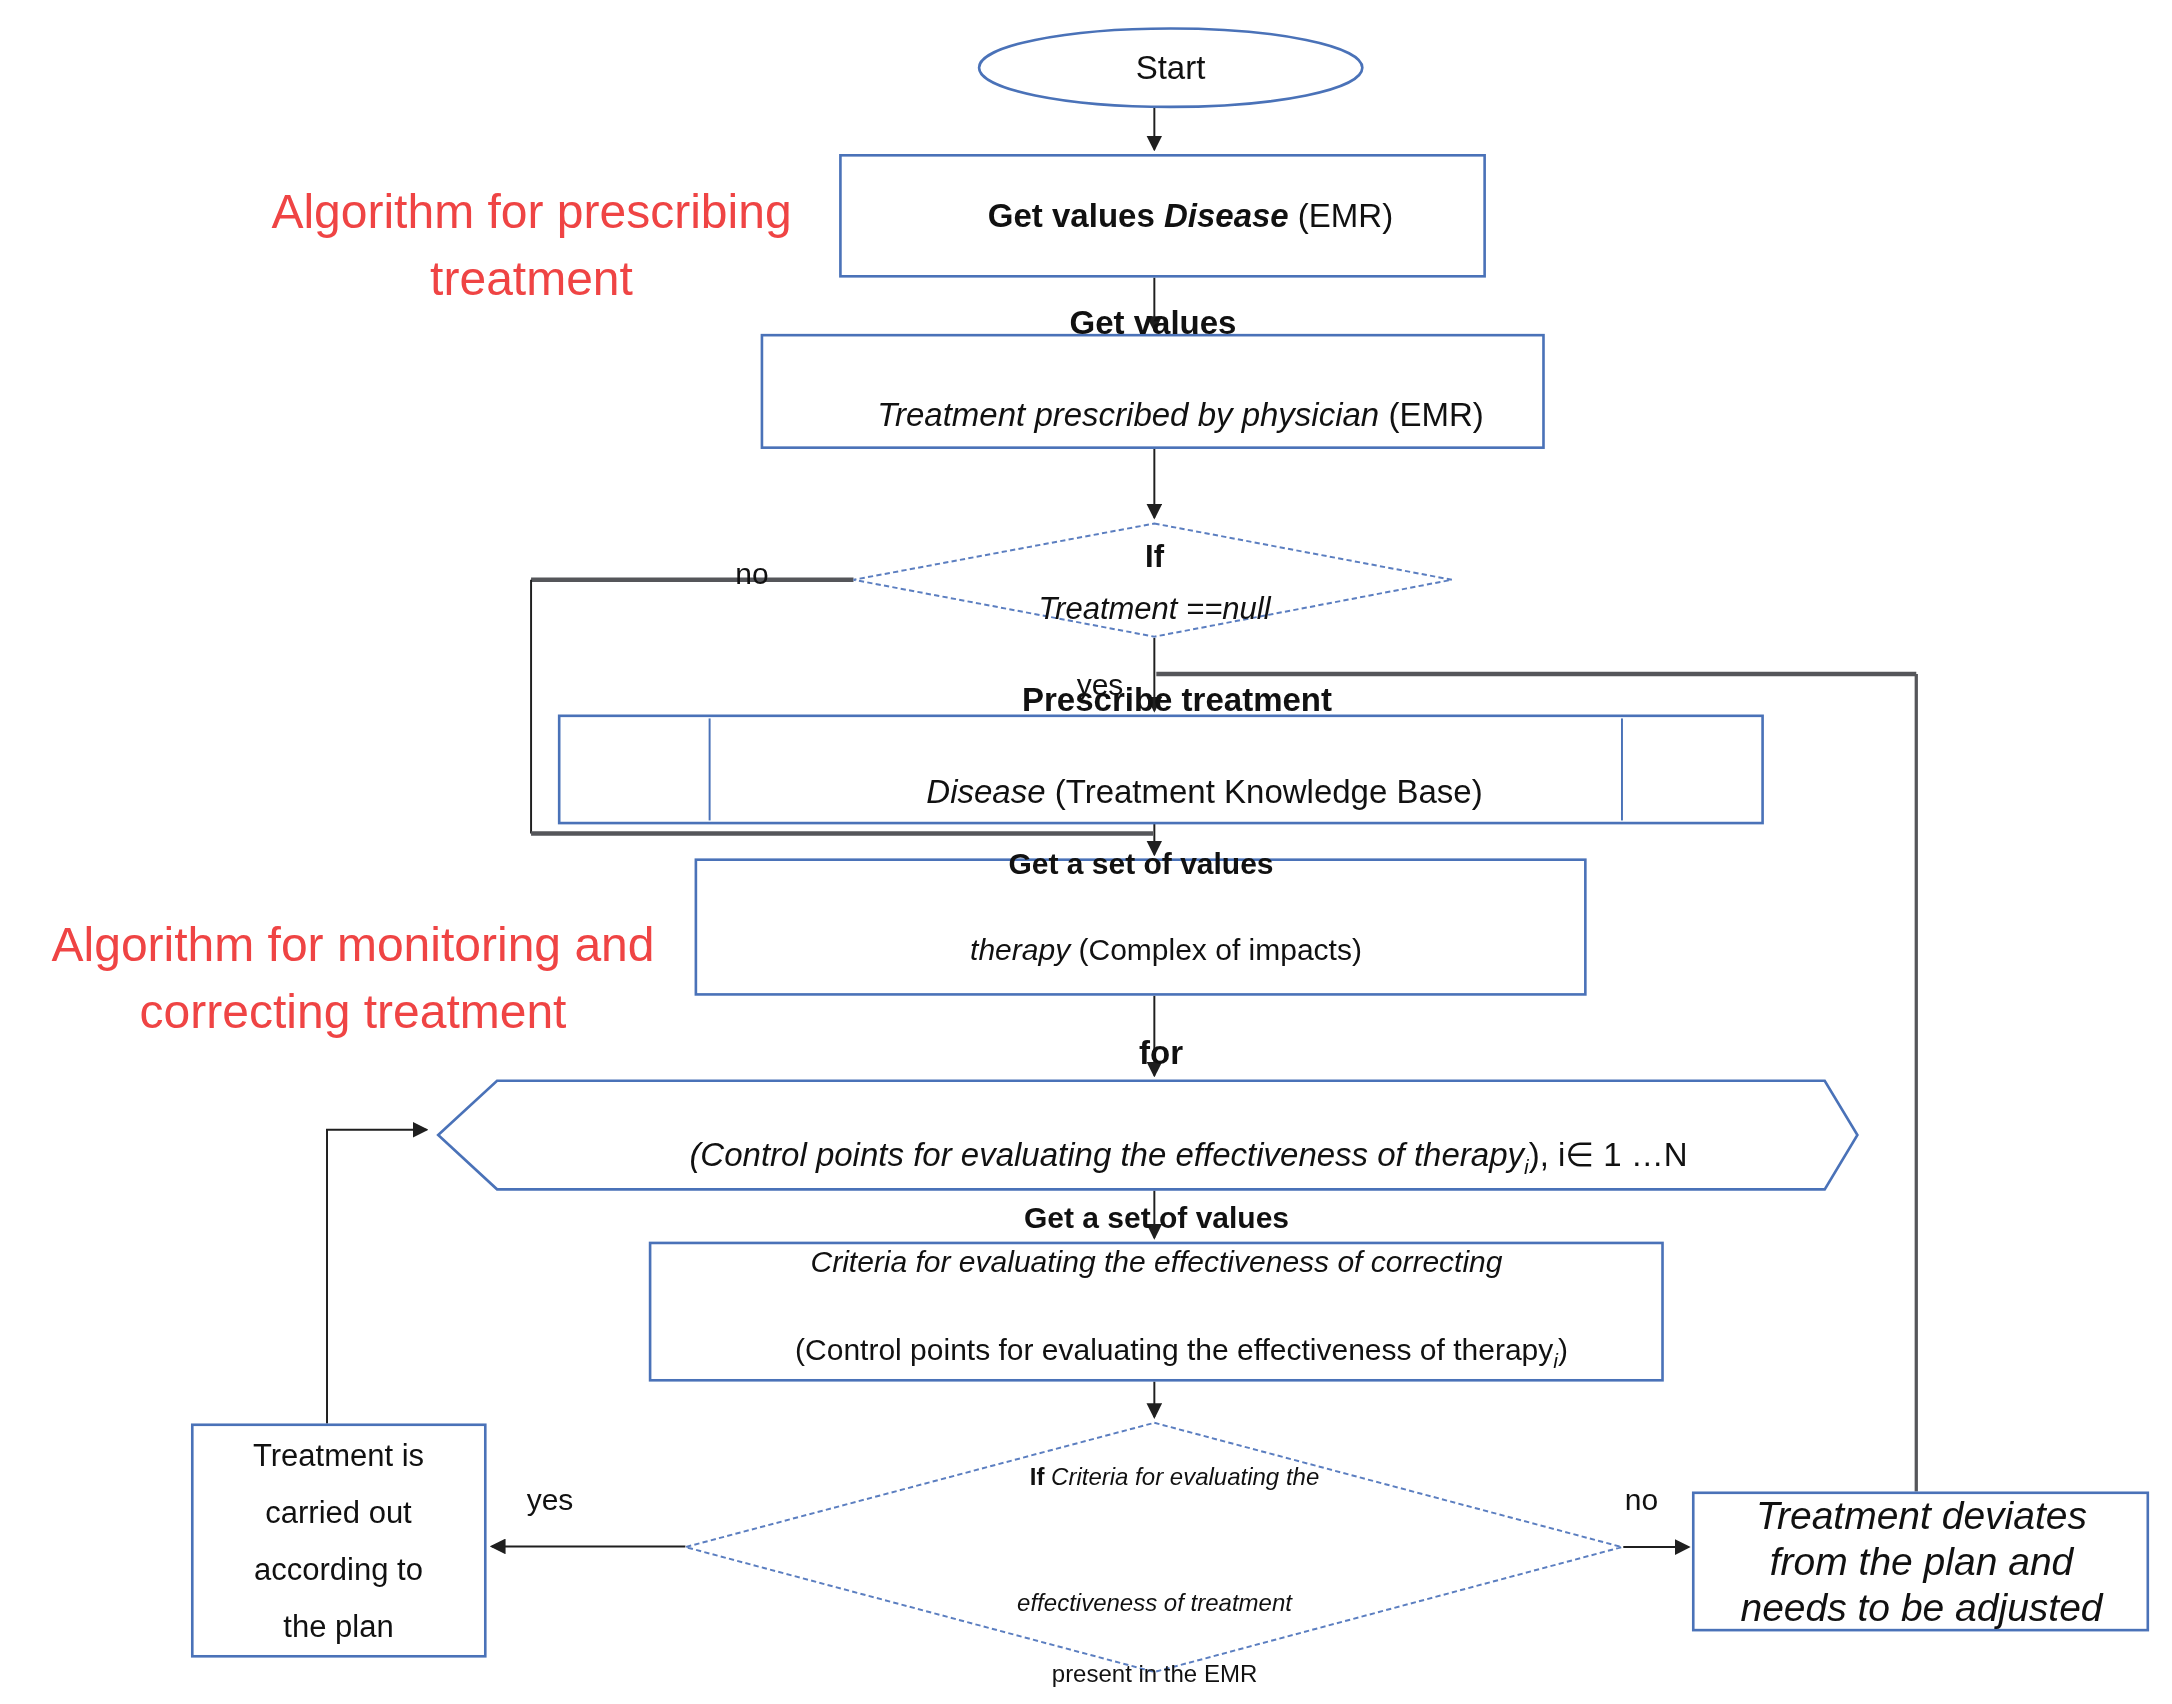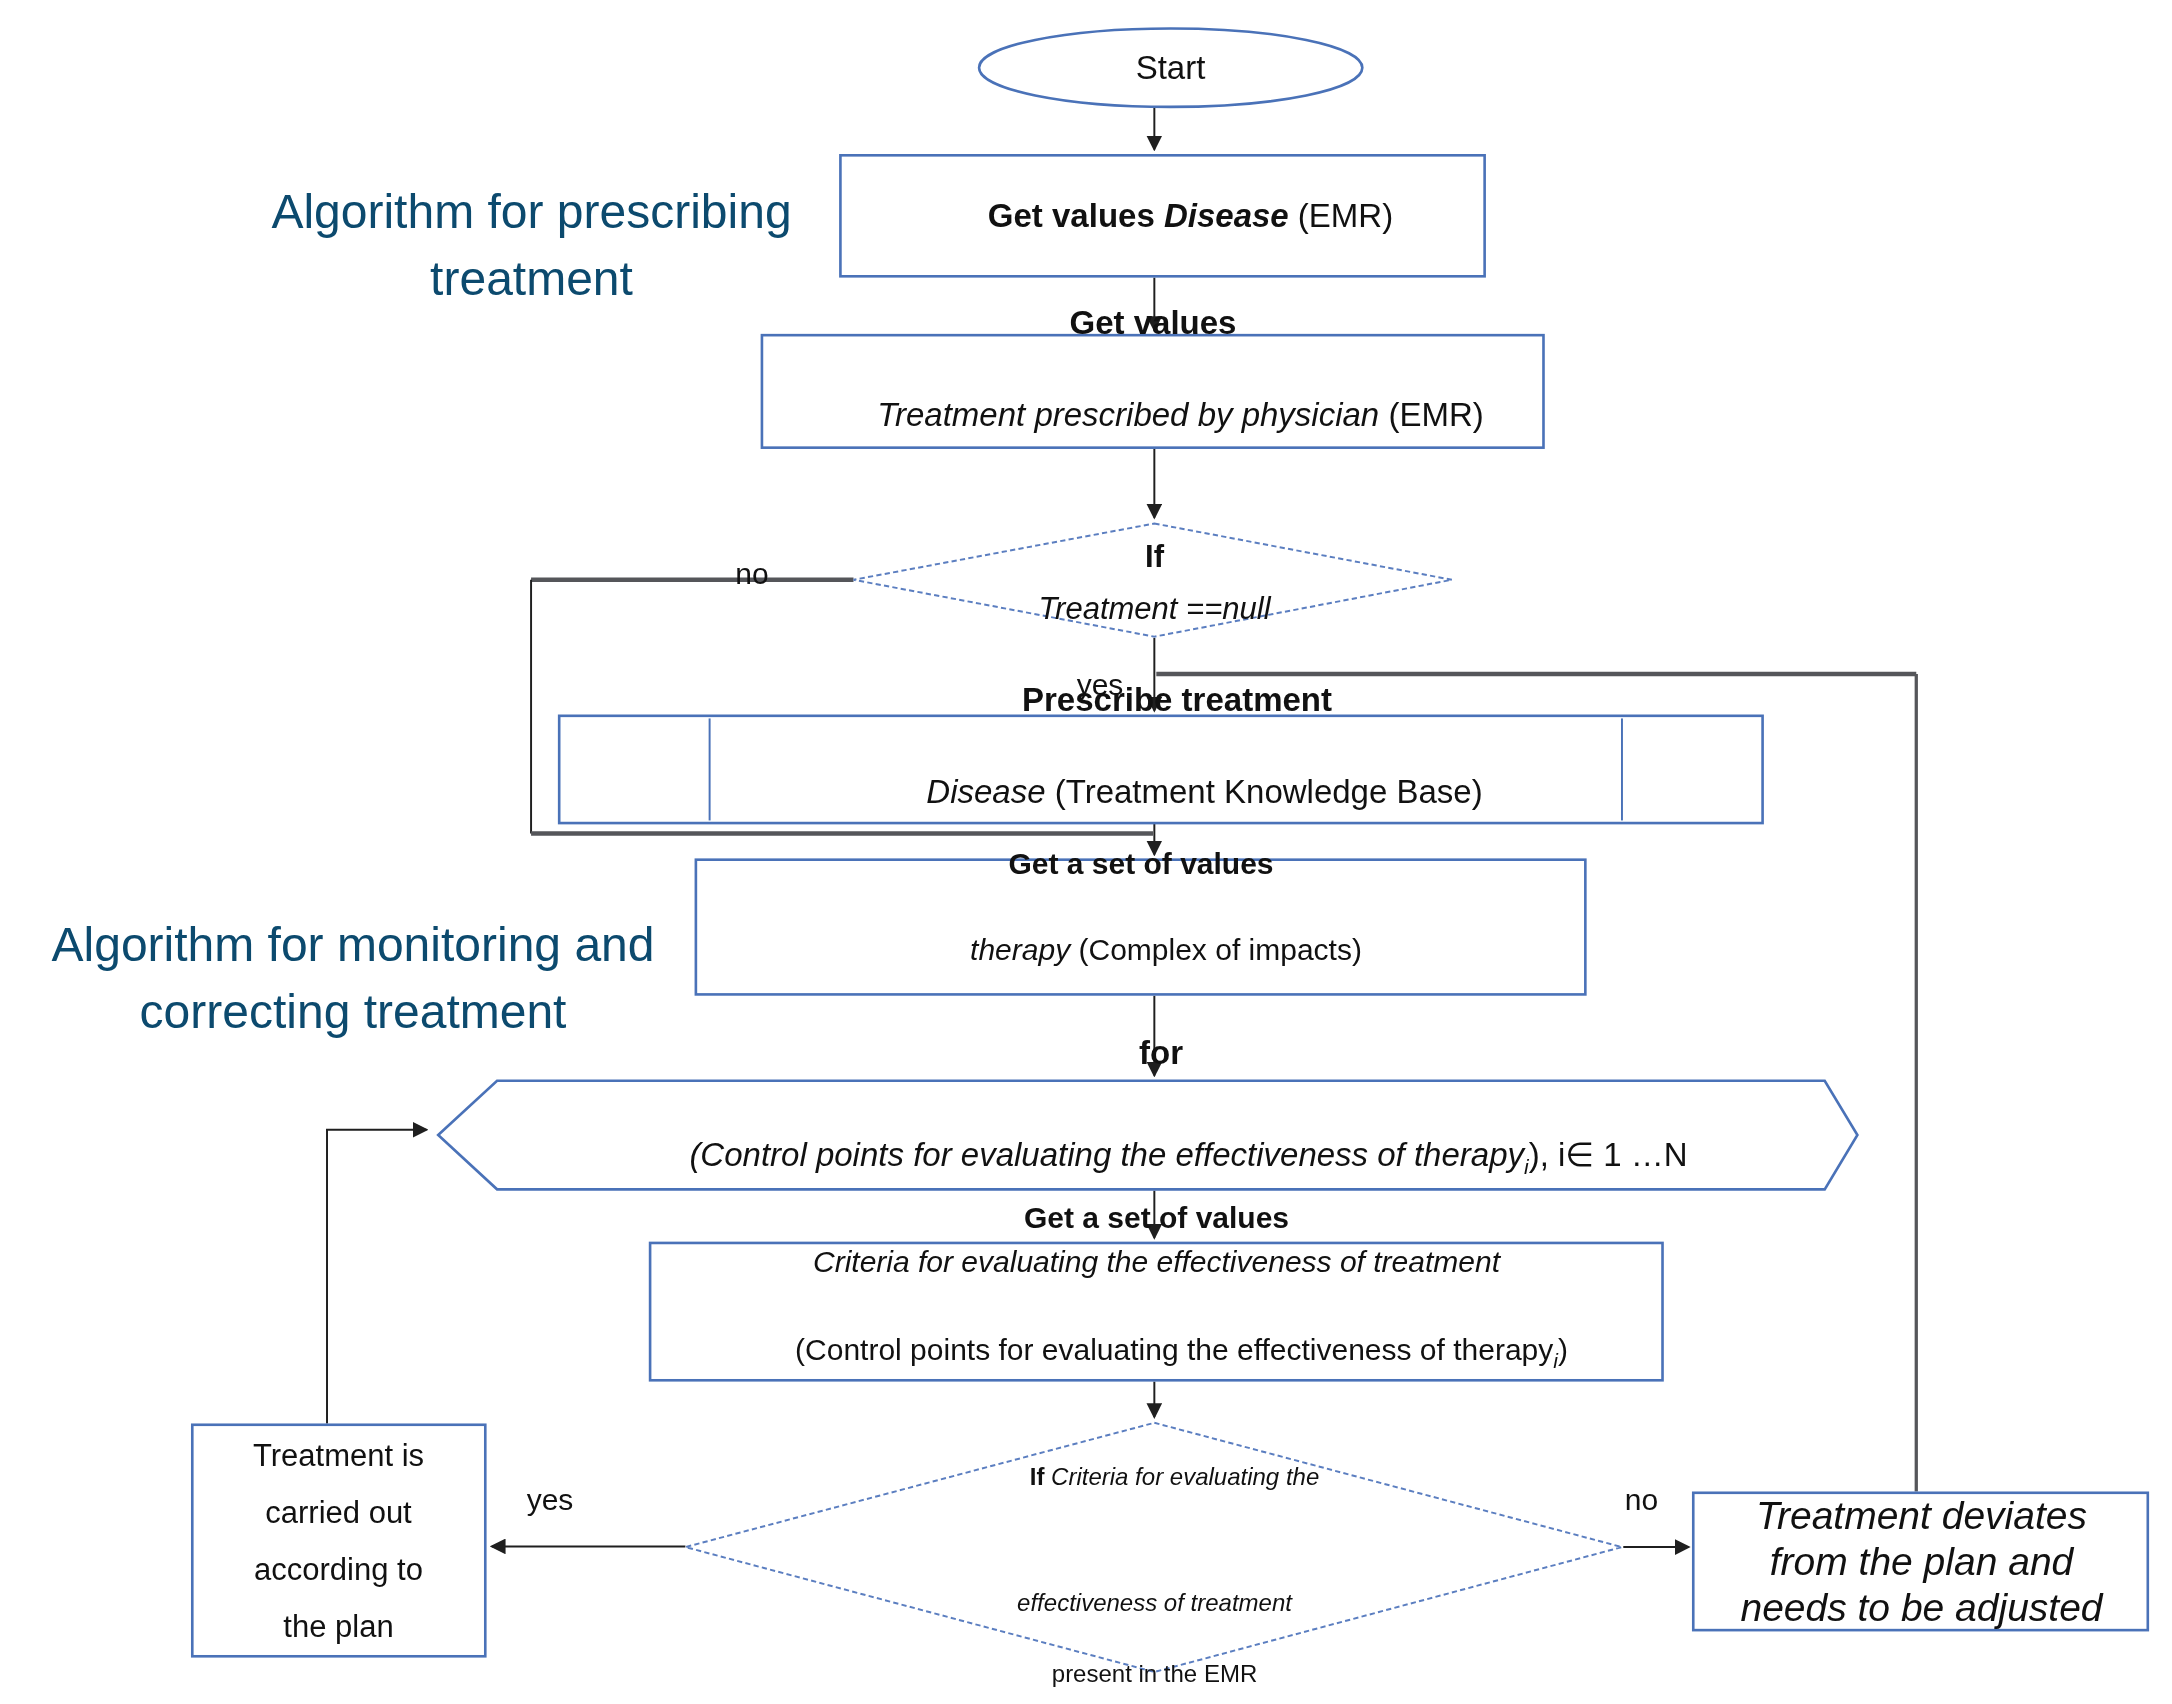--- a/index.html
+++ b/index.html
@@ -19,21 +19,21 @@
     position:absolute; display:flex; flex-direction:column;
     align-items:center; justify-content:center; text-align:center;
     box-sizing:border-box; font-size:33px; line-height:43px;
   }
   .line { white-space:pre-wrap; }
   .b  { font-weight:bold; }
   .i  { font-style:italic; }
   .sub { font-size:21px; vertical-align:-7.8px; font-style:italic; }
   .title {
     position:absolute; text-align:center; font-size:48px; line-height:67px;
-    color:#0c4a6e;
+    color:#ef4444;
   }
   .edge-label { position:absolute; font-size:30px; display:flex;
     align-items:center; justify-content:center;margin-top:27px; }
   .d1 { line-height:52px; font-size:31px; }
   .d2 { line-height:55px; font-size:24px;gap:16px; }
   .hexl { line-height:51px; }
   .wrap4 { font-size:31px; line-height:57px; padding:16px 42px; }
   .wrap3 { font-size:39px; line-height:46px; padding:0 44px; font-style:italic; }
 </style>
 </head>
@@ -132,21 +132,21 @@
 
   <div class="txt hexl" style="left:497px; top:1085px; width:1328px; height:99px;">
     <div class="line b">for</div>
     <div class="line">
       <span class="i">(Control points for evaluating the effectiveness of therapy</span><span class="sub">i</span><span>), i∈ 1 …N</span>
     </div>
   </div>
 
   <div class="txt" style="left:650px; top:1243px; width:1013px; height:137px; font-size:30px; line-height:44px;">
     <div class="line b">Get a set of values</div>
-    <div class="line i">Criteria for evaluating the effectiveness of treatment</div>
+    <div class="line i">Criteria for evaluating the effectiveness of correcting</div>
     <div class="line">
       <span>(Control points for evaluating the effectiveness of therapy</span><span class="sub">i</span><span>)</span>
     </div>
   </div>
 
   <div class="txt d2" style="left:860px; top:1464px; width:589px; height:167px;">
     <div class="line">
       <span class="b">If</span><span class="i"> Criteria for evaluating the</span>
     </div>
     <div class="line i">effectiveness of treatment</div>

